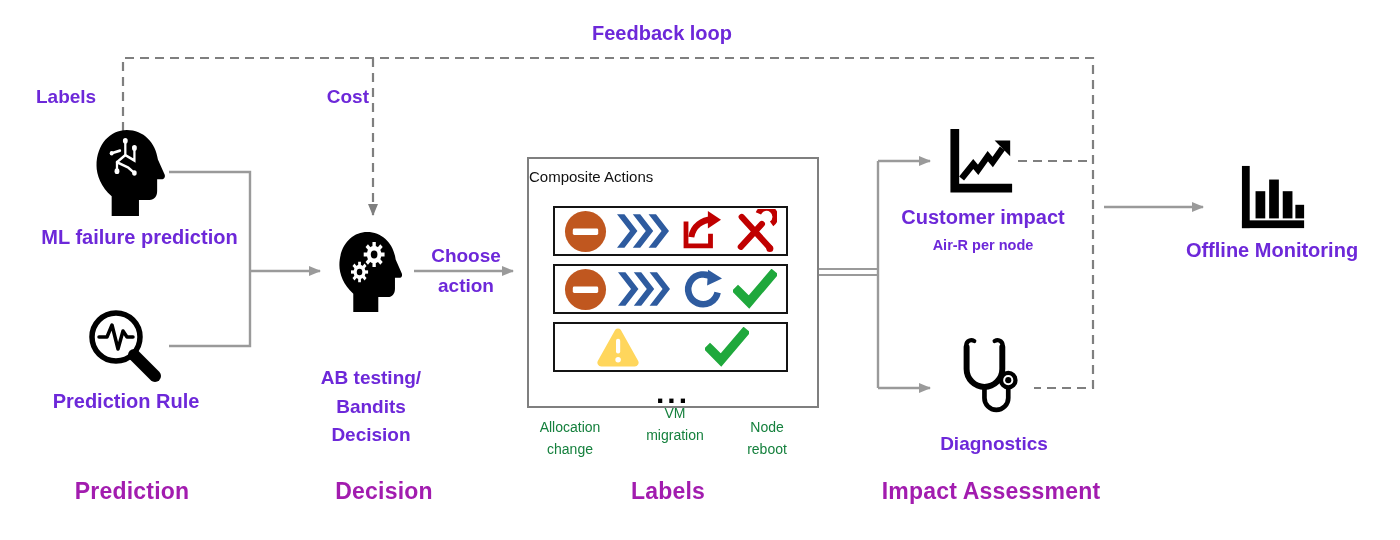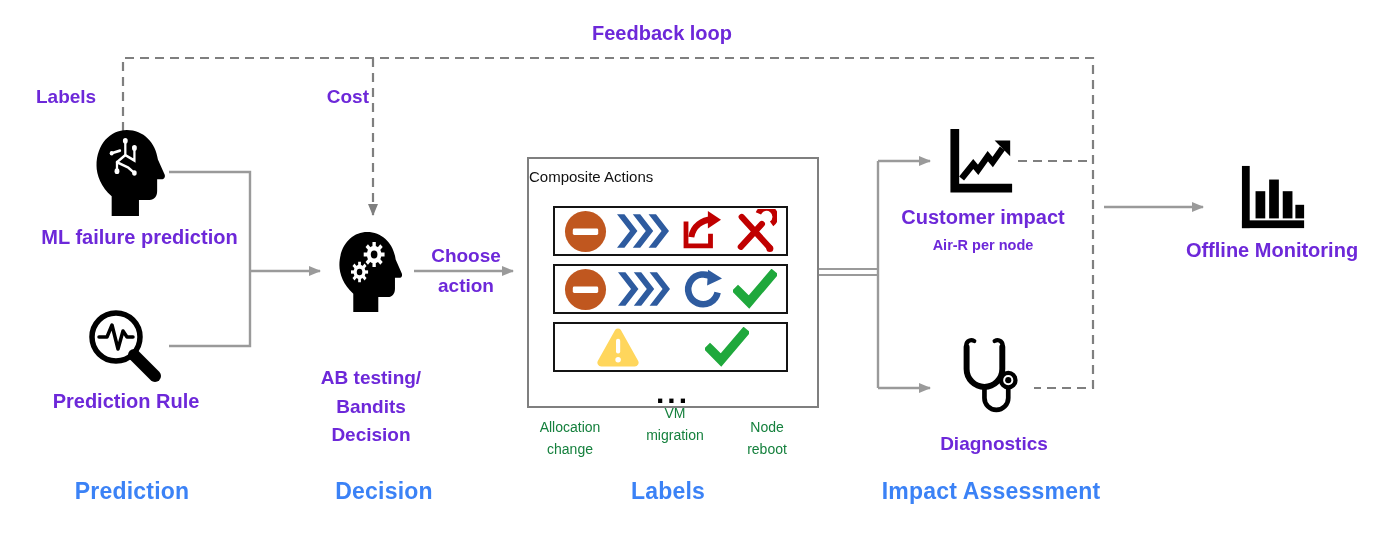--- a/index.html
+++ b/index.html
@@ -1,21 +1,21 @@
 <!DOCTYPE html>
 <html><head>
 <meta charset="utf-8">
 <style>
   html,body{margin:0;padding:0;}
   body{font-family:"Liberation Sans",sans-serif;background:#fff;}
   #canvas{position:relative;width:1400px;height:540px;background:#fff;overflow:hidden;}
   .abs{position:absolute;}
   .lbl{color:#6d28d9;text-align:center;font-weight:bold;}
   .multiline{white-space:pre-line;}
-  .stage{font-size:23px;font-weight:800;color:#3b82f6;text-align:center;letter-spacing:.2px;}
+  .stage{font-size:23px;font-weight:800;color:#a21caf;text-align:center;letter-spacing:.2px;}
   #composite-box{position:absolute;left:527px;top:157px;width:292px;height:251px;border:2px solid #7f7f7f;background:#fff;box-sizing:border-box;}
   .box-title{margin-top:9px;font-size:15px;text-align:left;color:#111;}
   .action-row{position:absolute;left:24px;width:235px;height:50px;border:2px solid #141414;background:#fff;box-sizing:border-box;display:flex;align-items:center;justify-content:space-between;padding:0 9px;}
   .row3{justify-content:flex-start;padding-left:40px;}
   .row3 .gap{width:64px;}
   .dots{position:absolute;bottom:0px;left:0;width:100%;text-align:center;font-size:30px;font-weight:900;letter-spacing:3px;line-height:26px;color:#000;}
   .foot{font-size:14px;line-height:1.55;color:#15803d;text-align:center;}
   svg{display:block;}
 </style>
 </head>

